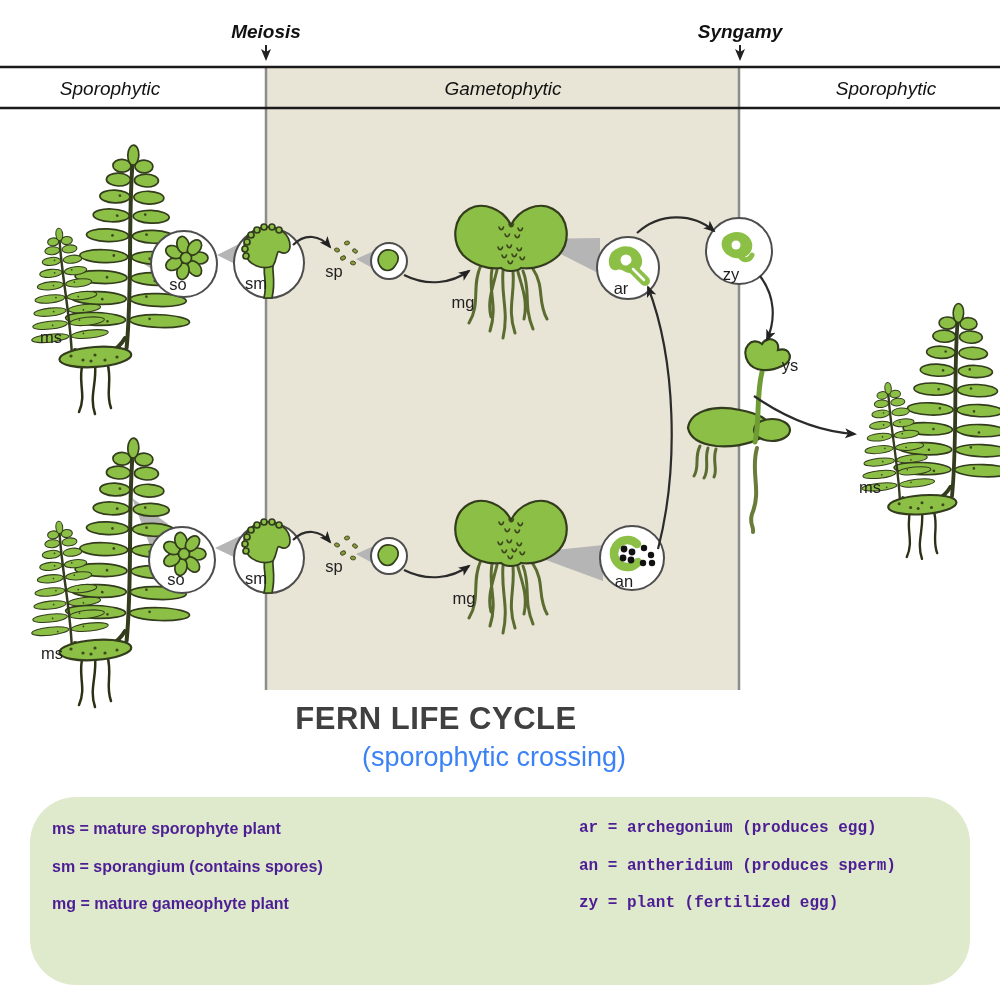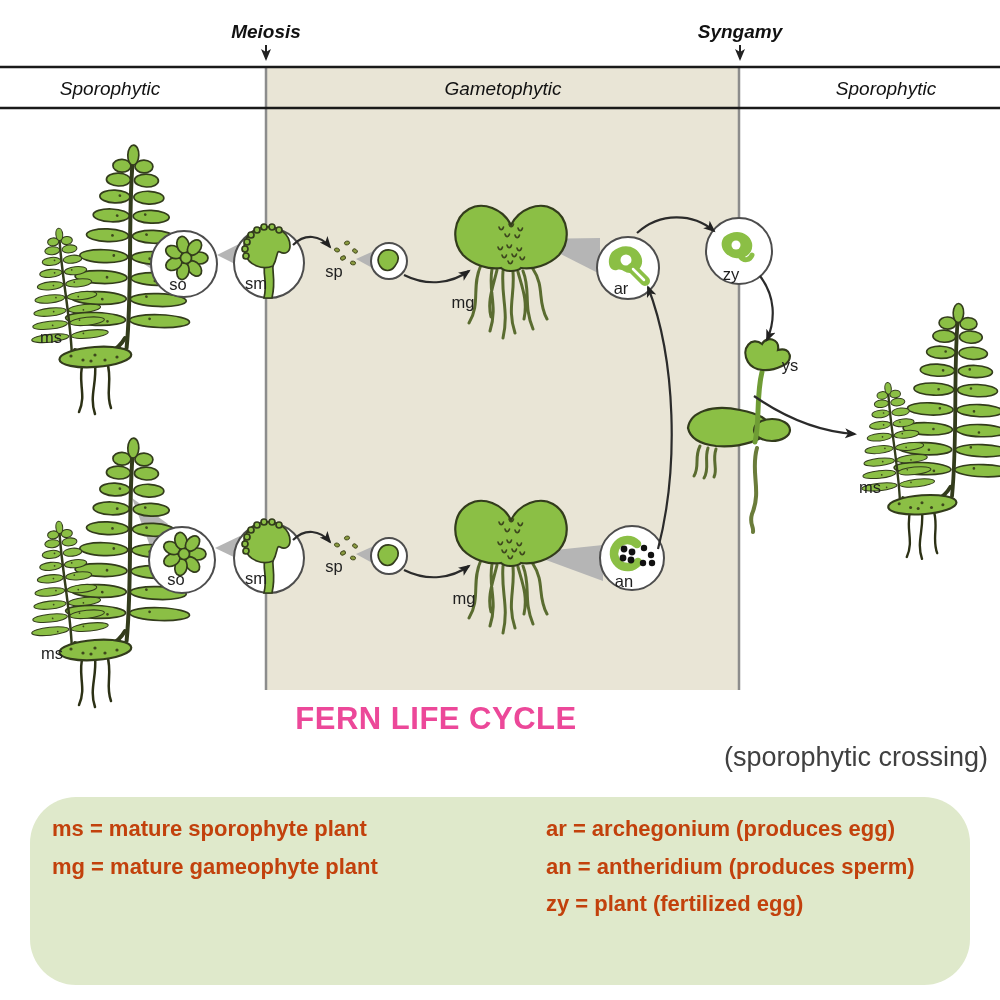--- a/index.html
+++ b/index.html
@@ -17,29 +17,29 @@
   .green2{fill:#8bbf45;stroke:#333c1c;stroke-width:2.2;}
   .plain{fill:#8bbf45;stroke:none;}
   .dark{fill:#3e481d;}
   .marks{fill:none;stroke:#3e481d;stroke-width:1.6;stroke-linecap:round;}
   .rhiz{fill:none;stroke:#5a6c30;stroke-width:3;stroke-linecap:round;}
   .root{fill:none;stroke:#2c3115;stroke-width:2.5;stroke-linecap:round;}
   .stem{fill:none;stroke:#333c1c;stroke-width:4;stroke-linecap:round;}
   .bandline{stroke:#1a1a1a;stroke-width:2.4;}
   .boxedge{stroke:#8c8c8c;stroke-width:2.5;}
   #main-title{position:absolute;top:701px;left:0;width:872px;text-align:center;
-      font-size:31px;font-weight:bold;color:#ec4899;letter-spacing:.5px;}
-  #sub-title{position:absolute;top:742px;left:0;width:988px;text-align:right;
-      font-size:27px;color:#404040;}
+      font-size:31px;font-weight:bold;color:#404040;letter-spacing:.5px;}
+  #sub-title{position:absolute;top:742px;left:0;width:988px;text-align:center;
+      font-size:27px;color:#3b82f6;}
   #legend{position:absolute;top:797px;left:30px;width:940px;height:188px;
       background:#dfe9cb;border-radius:46px;}
   .legcol{position:absolute;top:13px;}
-  .legrow{height:37.5px;line-height:37.5px;font-size:22px;font-weight:bold;color:#c2410c;white-space:nowrap;}
+  .legrow{height:37.5px;line-height:37.5px;font-size:16px;font-weight:bold;color:#4c1d95;white-space:nowrap;}
   #legcol-left{left:22px;}
-  #legcol-right{left:516px;}
+  #legcol-right{left:549px;font-family:Liberation Mono, monospace;}
 </style>
 </head>
 <body>
 
 <div id="page">
 
 <svg width="1000" height="770" viewBox="0 0 1000 770" style="position:absolute;top:0;left:0;">
   <defs>
     <marker id="ah" markerUnits="userSpaceOnUse" markerWidth="13" markerHeight="11" refX="10" refY="5" orient="auto">
       <path d="M0,0 L12,5 L0,10 L3,5 Z" fill="#222"></path>
@@ -267,20 +267,21 @@
   <text class="lbl" x="624" y="587" text-anchor="middle">an</text>
   <text class="lbl" x="870" y="493" text-anchor="middle">ms</text>
 </svg>
 
 <div id="main-title">FERN LIFE CYCLE</div>
 <div id="sub-title">(sporophytic crossing)</div>
 
 <div id="legend">
   <div class="legcol" id="legcol-left">
     <div class="legrow">ms = mature sporophyte plant</div>
+    <div class="legrow">sm = sporangium (contains spores)</div>
     <div class="legrow">mg = mature gameophyte plant</div>
   </div>
   <div class="legcol" id="legcol-right">
     <div class="legrow">ar = archegonium (produces egg)</div>
     <div class="legrow">an = antheridium (produces sperm)</div>
     <div class="legrow">zy = plant (fertilized egg)</div>
   </div>
 </div>
 
 </div>

